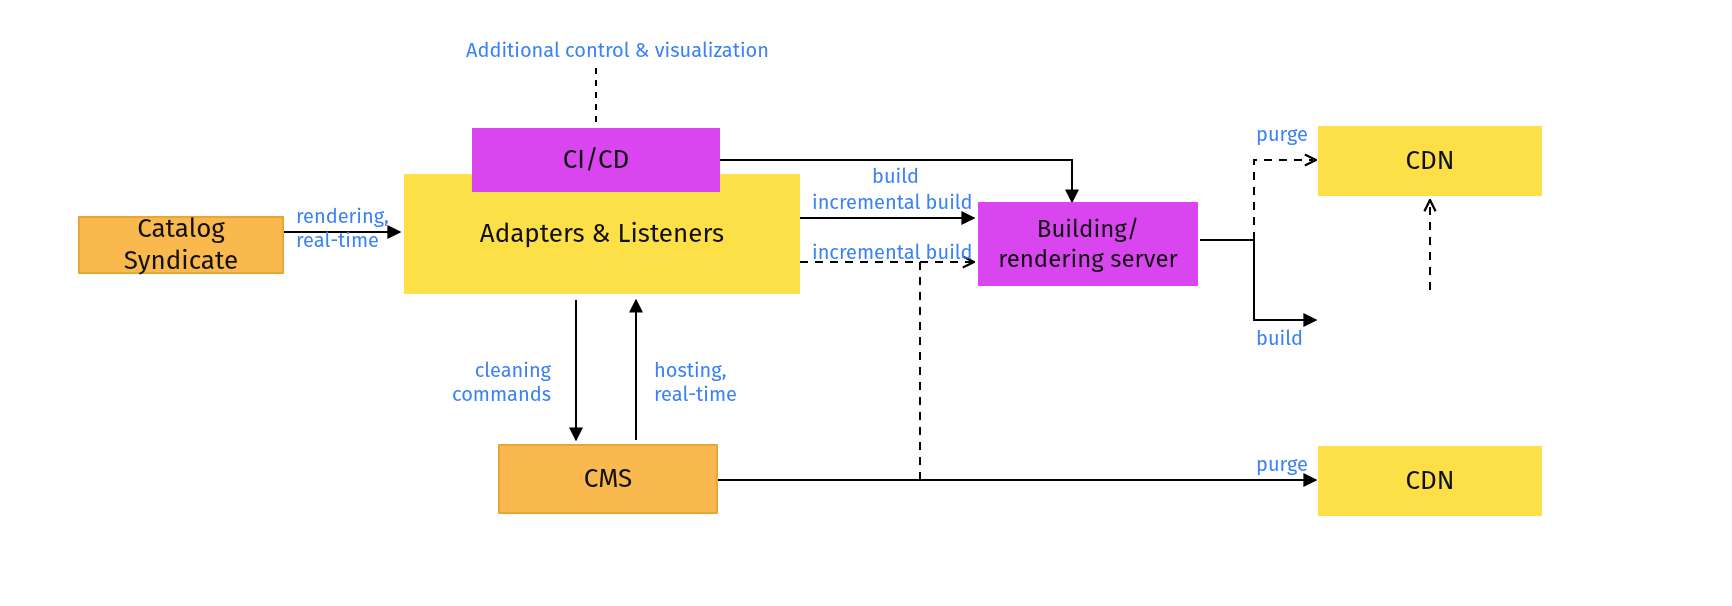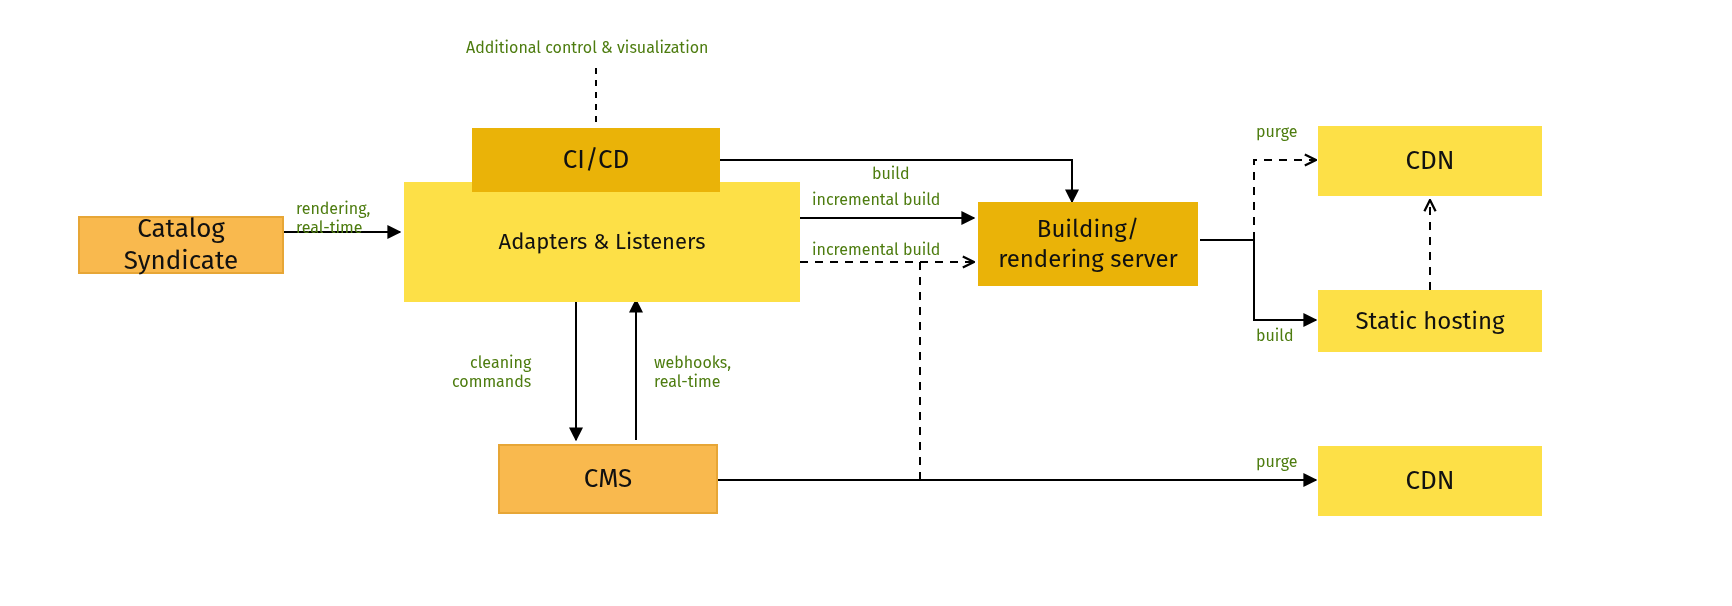--- a/index.html
+++ b/index.html
@@ -31,27 +31,27 @@
     background: #f9b94e;
     border: 2px solid #e7a636;
     color: #111;
     font-size: 26px;
   }
   .lightgrey {
     background: #fde047;
     color: #111;
   }
   .medgrey {
-    background: #eab308;
+    background: #d946ef;
     color: #111;
   }
   .label {
     position: absolute;
-    font-size: 16px;
-    color: #4d7c0f;
+    font-size: 20px;
+    color: #3b82f6;
     line-height: 1.2;
     white-space: nowrap;
   }
   svg.wires {
     position: absolute;
     top: 0; left: 0;
     width: 1732px;
     height: 606px;
     pointer-events: none;
   }
@@ -94,44 +94,41 @@
 
     <line x1="710" y1="480" x2="1316" y2="480" stroke="#000" stroke-width="2" marker-end="url(#arrow)"></line>
 
     <line x1="920" y1="480" x2="920" y2="262" stroke="#000" stroke-width="2" stroke-dasharray="8 7"></line>
   </svg>
 
   <div class="box orange" style="left:38px; top:216px; width:206px; height:58px;margin-left:40px;">
     <span>Catalog Syndicate</span>
   </div>
 
-  <div class="box lightgrey" style="left:404px; top:182px; width:396px; height:120px; font-size:22px;">
+  <div class="box lightgrey" style="left:404px; top:174px; width:396px; height:120px; font-size:26px;">
     <span>Adapters &amp; Listeners</span>
   </div>
 
   <div class="box medgrey" style="left:472px; top:128px; width:248px; height:64px; font-size:26px;">
     <span>CI/CD</span>
   </div>
 
   <div class="box medgrey" style="left:978px; top:202px; width:220px; height:84px; font-size:24px; white-space:pre-line;">
     <span>Building/
 rendering server</span>
   </div>
 
   <div class="box orange" style="left:498px; top:444px; width:220px; height:70px;">
     <span>CMS</span>
   </div>
 
   <div class="box lightgrey" style="left:1318px; top:126px; width:224px; height:70px; font-size:26px;">
     <span>CDN</span>
   </div>
 
-  <div class="box lightgrey" style="left:1318px; top:290px; width:224px; height:62px; font-size:24px;">
-    <span>Static hosting</span>
-  </div>
 
   <div class="box lightgrey" style="left:1318px; top:446px; width:224px; height:70px; font-size:26px;">
     <span>CDN</span>
   </div>
 
   <div class="label" style="left:466px; top:38px;">
     <span>Additional control &amp; visualization</span>
   </div>
 
   <div class="label" style="left:296px; top:180px; white-space:pre-line;">
@@ -150,21 +147,21 @@
   <div class="label" style="left:812px; top:240px;">
     <span>incremental build</span>
   </div>
 
   <div class="label" style="left:452px; top:334px; white-space:pre-line; text-align:right;">
     <span>cleaning
 commands</span>
   </div>
 
   <div class="label" style="left:654px; top:334px; white-space:pre-line;">
-    <span>webhooks,
+    <span>hosting,
 real-time</span>
   </div>
 
   <div class="label" style="left:1256px; top:122px;">
     <span>purge</span>
   </div>
 
   <div class="label" style="left:1256px; top:326px;">
     <span>build</span>
   </div>

